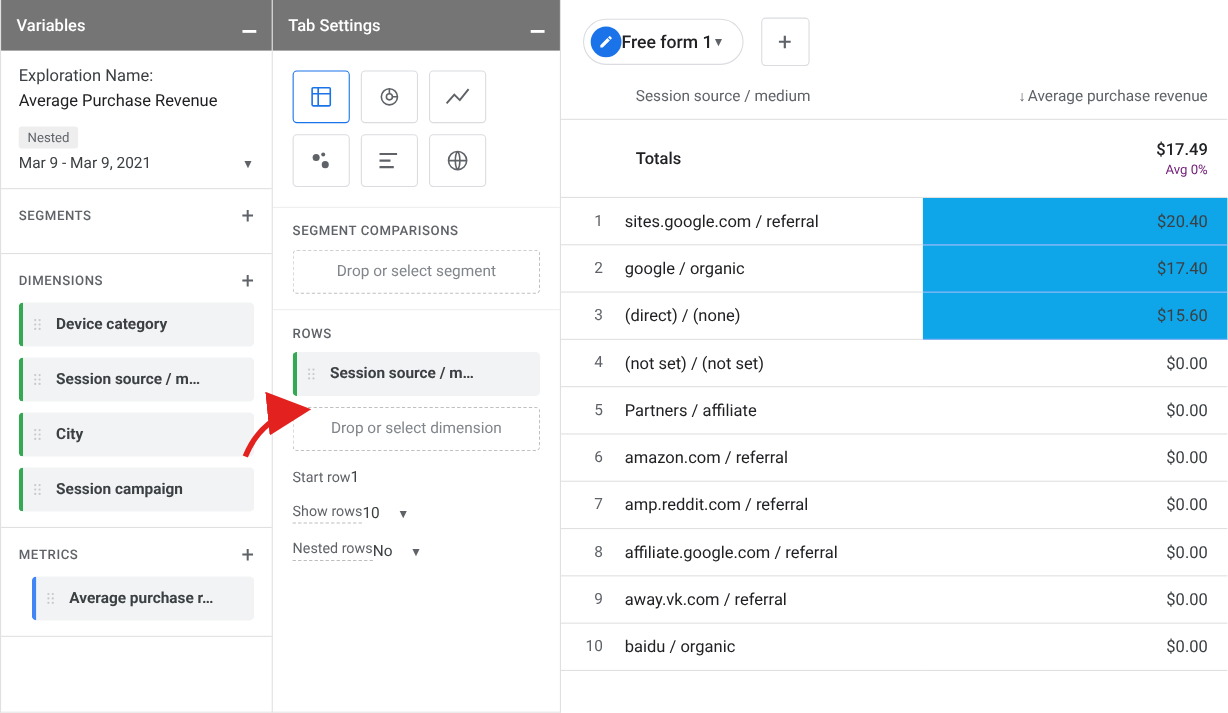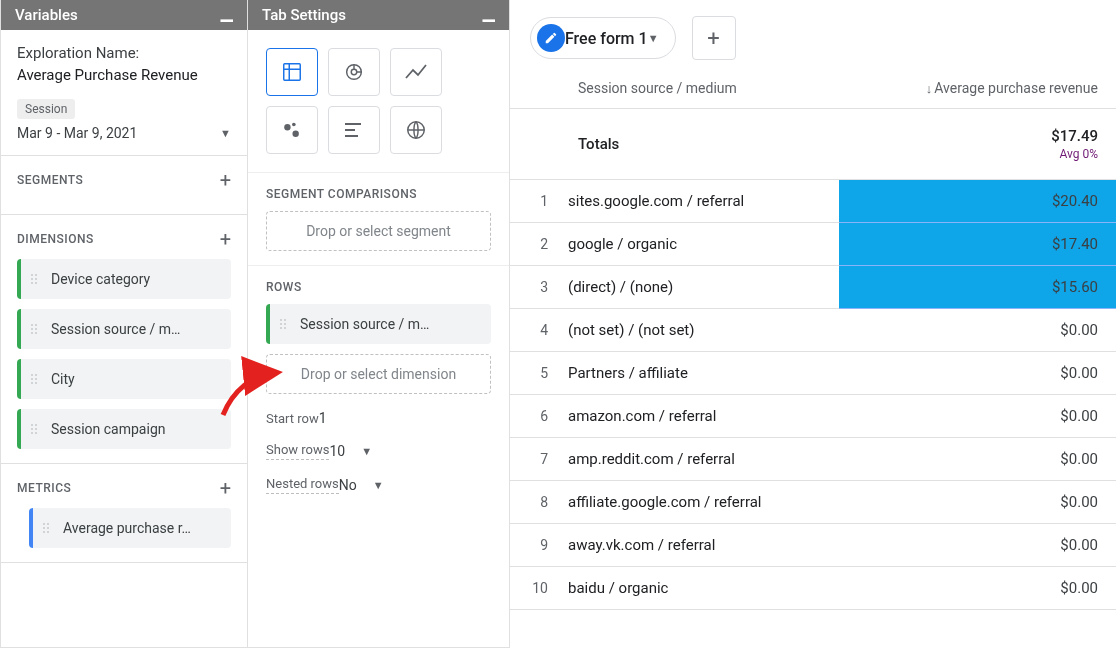--- a/index.html
+++ b/index.html
@@ -2,21 +2,21 @@
 <html><head>
 <meta charset="utf-8">
 <style>
   * { box-sizing: border-box; font-family: Roboto, Arial, sans-serif; }
   body { margin: 0; background:#fff; color:#3c4043; width:1116px; height:648px; overflow:hidden; }
   .app { display:flex; height:648px; }
 
   
   .col-vars { width:248px; border:1px solid #e0e0e0; border-top:none; }
   .panel-header { background:#757575; color:#fff; font-weight:500; font-size:15px;
-    display:flex; align-items:center; justify-content:space-between; padding:0 14px; height:30px; }
+    display:flex; align-items:center; justify-content:space-between; padding:0 14px; height:46px; }
   .panel-header .collapse-icon { font-size:28px; line-height:0; margin-top:-10px; }
 
   .sec { padding:14px 16px; border-bottom:1px solid #e0e0e0; }
   .sec-head { display:flex; align-items:center; justify-content:space-between; margin-bottom:10px;}
   .sec-title { font-size:12px; letter-spacing:.5px; color:#5f6368; font-weight:500; }
   .plus-btn { color:#5f6368; font-size:20px; line-height:1; cursor:pointer; }
 
   .exploration-name-label { font-size:15px; color:#3c4043; margin-bottom:4px;}
   .exploration-name-val { font-size:15px; color:#202124; }
 
@@ -25,21 +25,21 @@
     font-size:12px; color:#5f6368; }
   .daterange-row { display:flex; align-items:center; justify-content:space-between; margin-top:6px;
     font-size:14px; color:#3c4043; cursor:pointer;}
   .caret { font-size:11px; color:#5f6368;}
 
   .none-box { background:#f1f3f4; color:#5f6368; font-size:14px; height:40px;
     display:flex; align-items:center; justify-content:center; border-radius:4px;}
 
   .chip { background:#f1f3f4; height:40px; border-radius:4px; display:flex; align-items:center;
     padding:0 10px; margin-bottom:10px; color:#3c4043; font-size:14px; cursor:grab;
-    position:relative; border-left:4px solid #34a853; }
+    position:relative; border-left:4px solid #34a853;font-weight:bold; }
   .chip.metric { border-left-color:#4285f4;margin-left:12px; }
   .grip { width:10px; display:inline-flex; flex-direction:column; gap:2px; margin-right:10px; opacity:.5;}
   .grip span{ display:flex; gap:2px; }
   .grip i{ width:2px; height:2px; background:#9aa0a6; display:block; border-radius:1px;}
 
   
   .col-tab { width:262px; border:1px solid #e0e0e0; border-top:none; border-left:none; position:relative;}
   .viz-grid { display:grid; grid-template-columns:repeat(3,52px); gap:10px; padding:18px; }
   .viz-btn { height:48px; border:1px solid #dadce0; border-radius:4px; display:flex;
     align-items:center; justify-content:center; color:#5f6368; cursor:pointer; background:#fff;}
@@ -94,21 +94,21 @@
   <div class="col-vars">
     <div class="panel-header">
       <span>Variables</span>
       <span class="collapse-icon">_</span>
     </div>
 
     <div class="sec">
       <div class="exploration-name-label">Exploration Name:</div>
       <div class="exploration-name-val">Average Purchase Revenue</div>
       <div class="daterange">
-        <span class="daterange-chip">Session</span>
+        <span class="daterange-chip">Nested</span>
         <div class="daterange-row">
           <span>Mar 9 - Mar 9, 2021</span>
           <span class="caret">▼</span>
         </div>
       </div>
     </div>
 
     <div class="sec">
       <div class="sec-head">
         <span class="sec-title">SEGMENTS</span>

